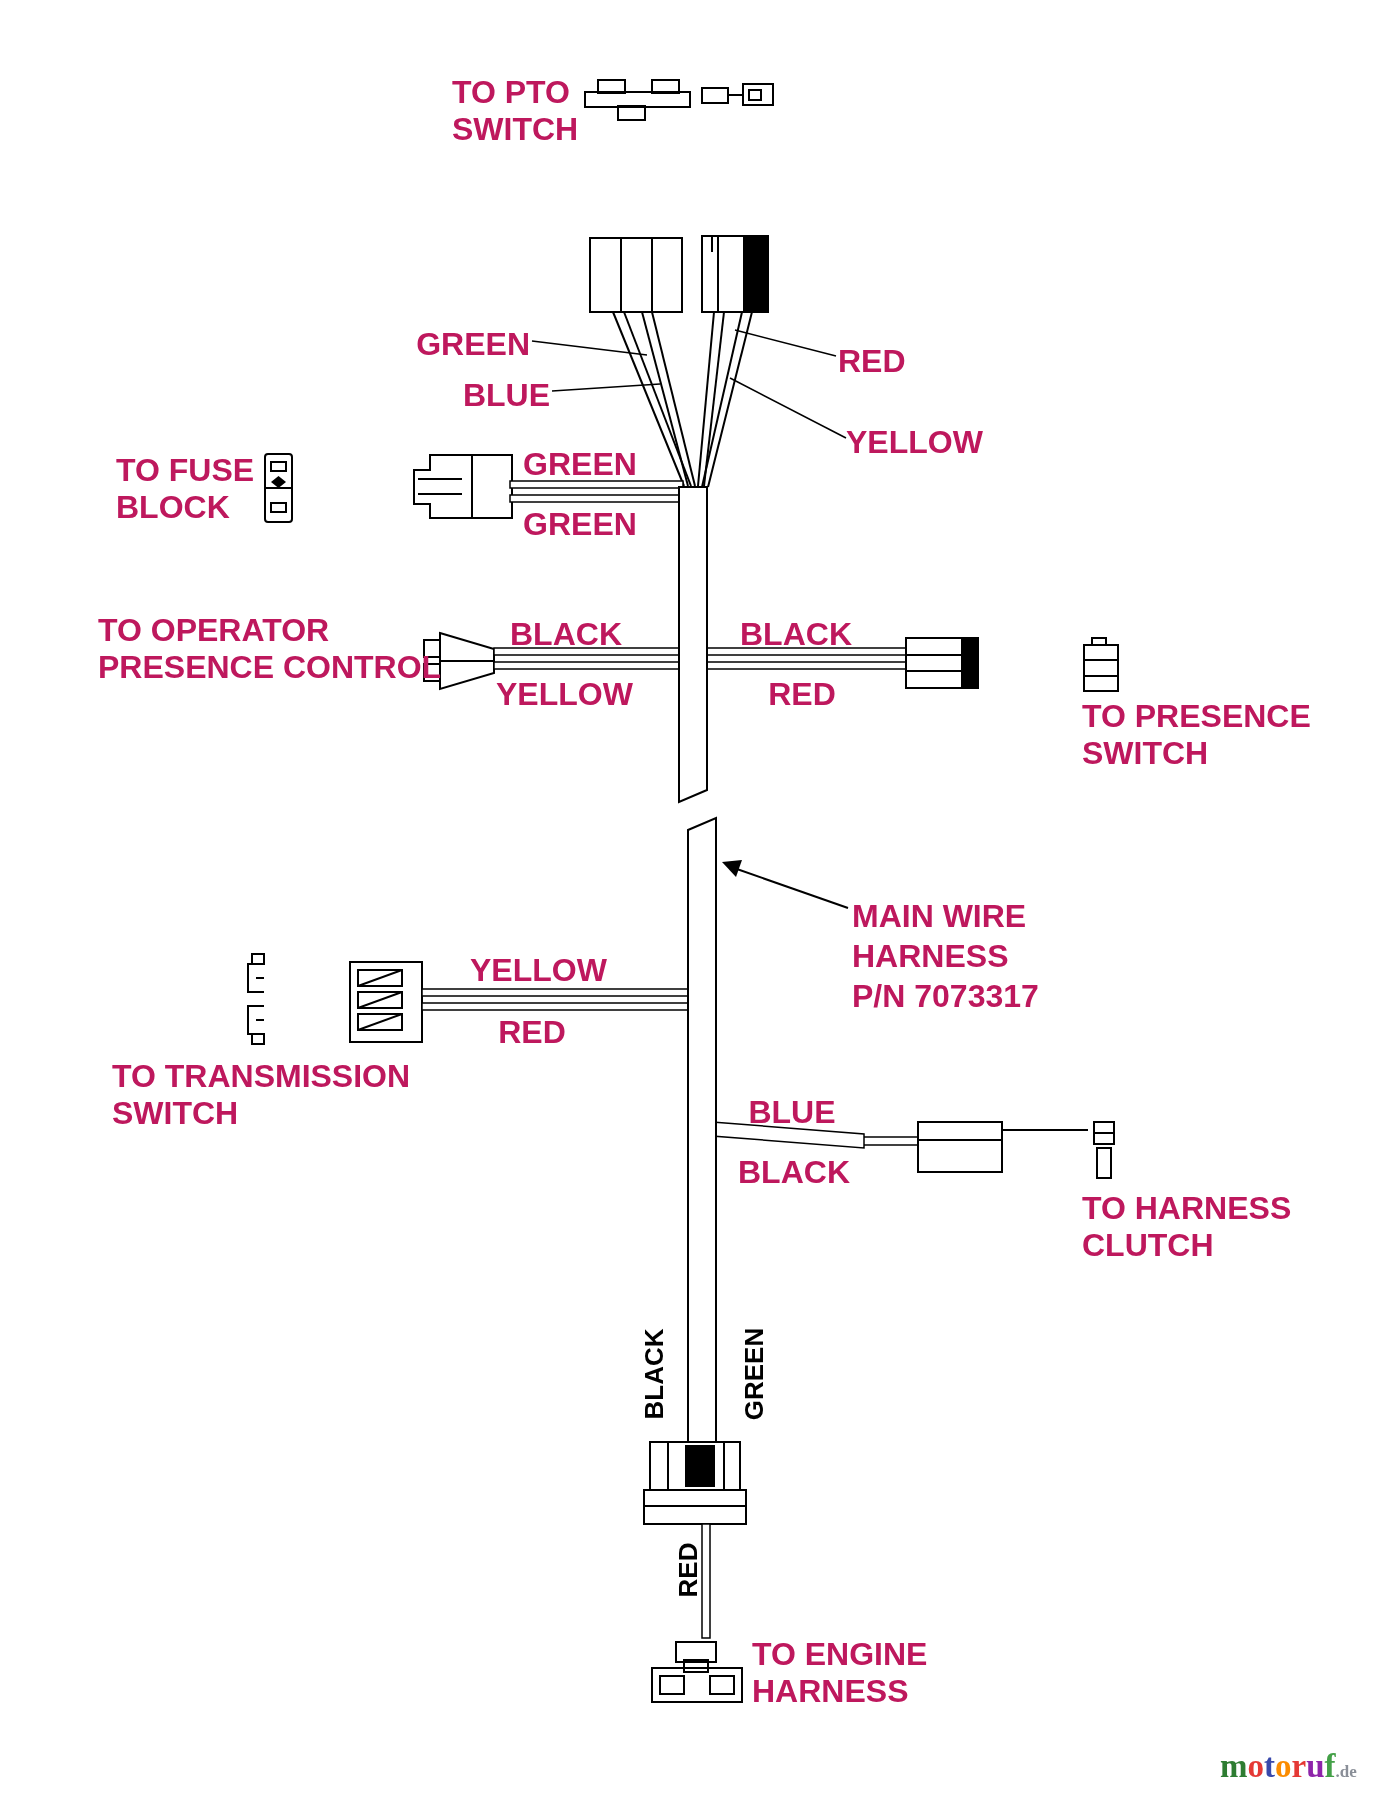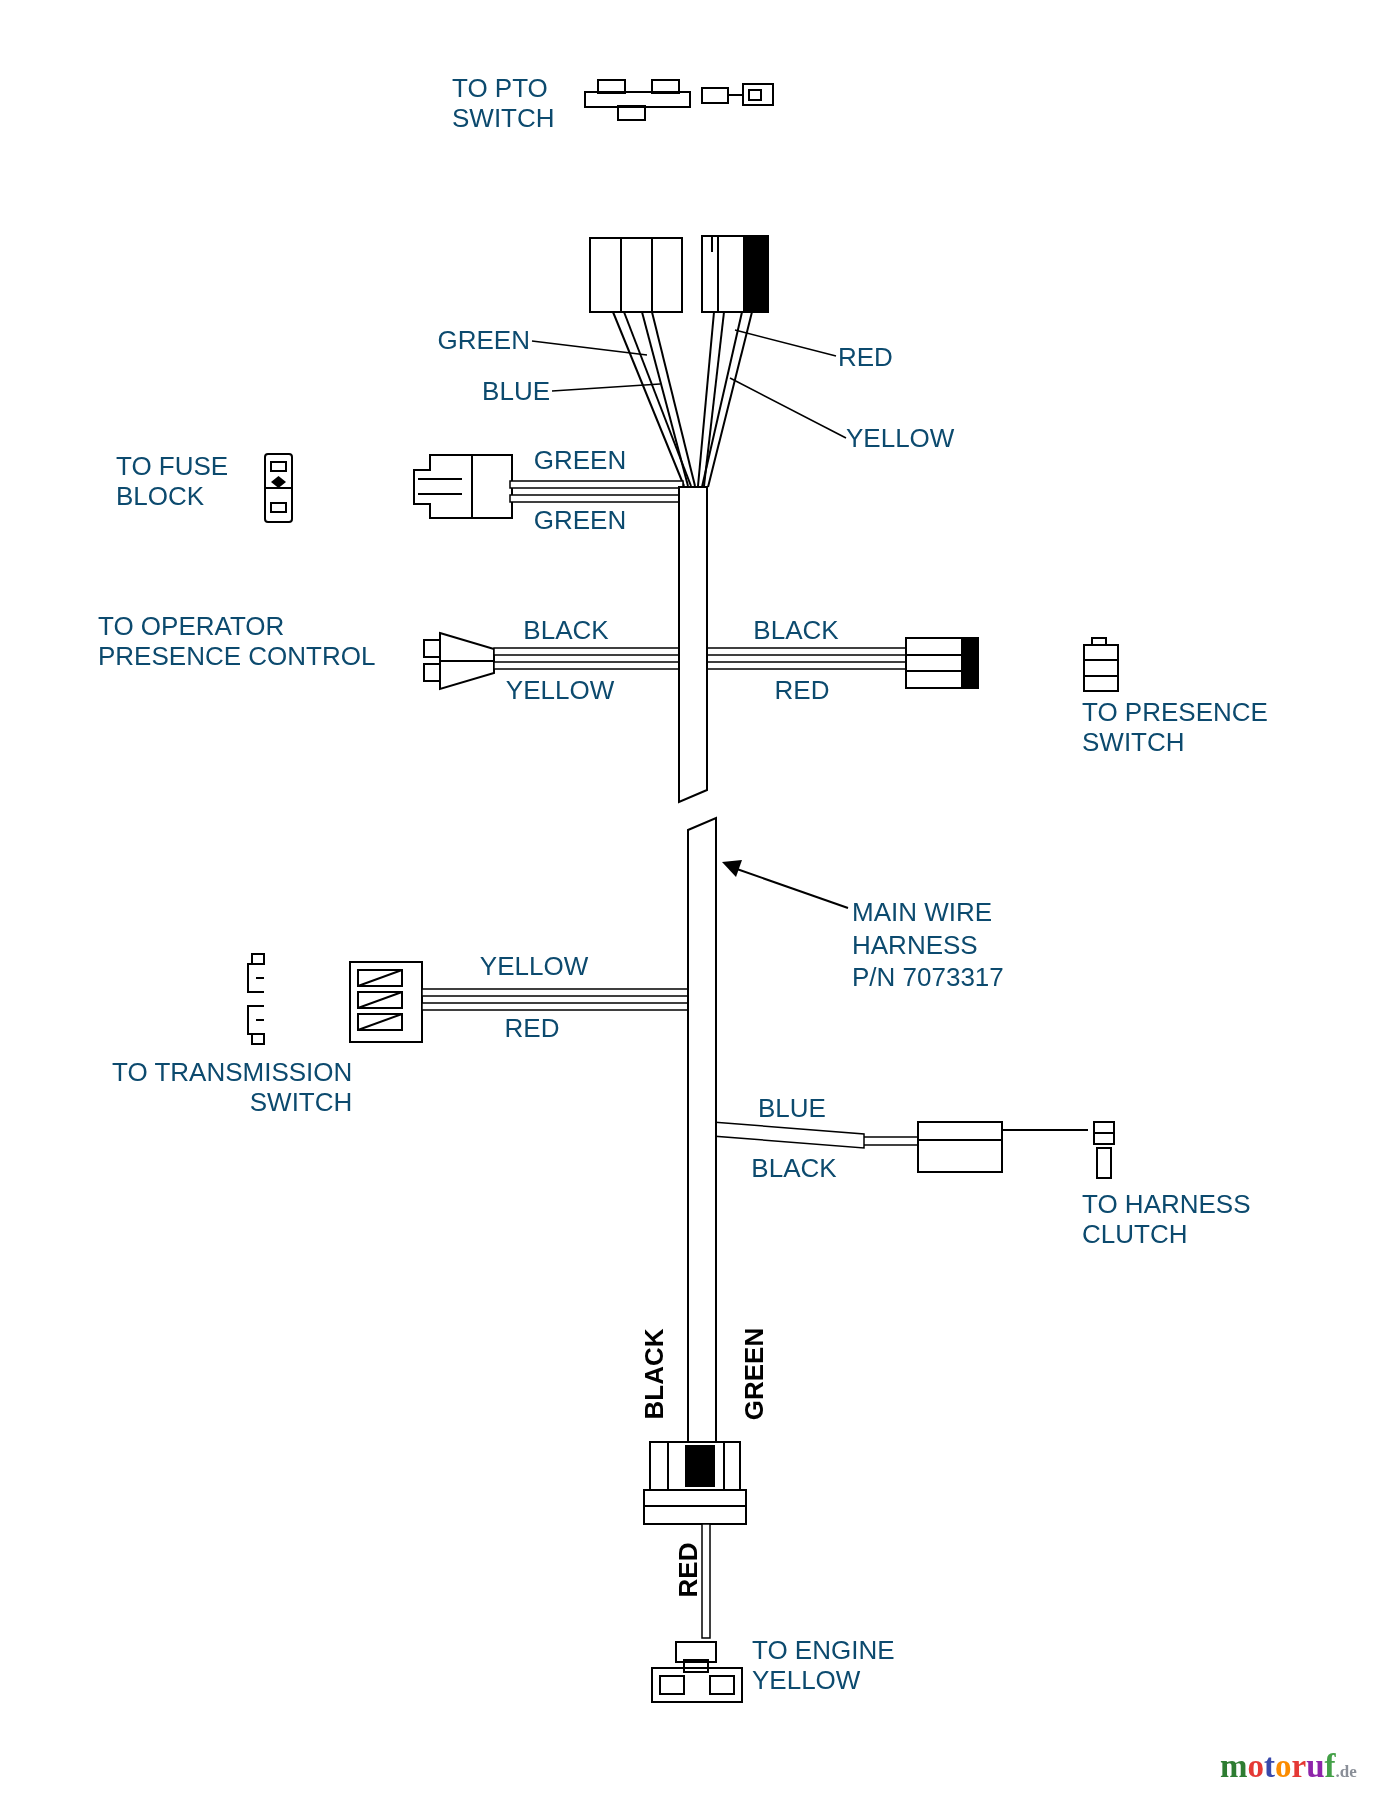--- a/index.html
+++ b/index.html
@@ -7,24 +7,24 @@
     position: relative;
     width: 1392px;
     height: 1800px;
     background: #ffffff;
     overflow: hidden;
     font-family: "Liberation Sans", sans-serif;
   }
   .stage svg { position: absolute; left: 0; top: 0; }
   .lbl {
     position: absolute;
-    font-weight: normal;
-    font-size: 26px;
+    font-weight: bold;
+    font-size: 32px;
     line-height: 1.15;
-    color: #0c4a6e;
+    color: #be185d;
     white-space: pre-line;
   }
   .ctr { text-align: center; }
   .rgt { text-align: right; }
   .vlbl {
     position: absolute;
     font-weight: bold;
     font-size: 26px;
     color: #000;
     white-space: nowrap;
@@ -209,26 +209,26 @@
 SWITCH</div>
   <div class="lbl" style="left:116px; top:452px;">TO FUSE
 BLOCK</div>
   <div class="lbl" style="left:98px; top:612px;">TO OPERATOR
 PRESENCE CONTROL</div>
   <div class="lbl" style="left:1082px; top:698px;">TO PRESENCE
 SWITCH</div>
   <div class="lbl" style="left:852px; top:896px; line-height:1.25;">MAIN WIRE
 HARNESS
 P/N 7073317</div>
-  <div class="lbl" style="left:112px; top:1058px;text-align:right;">TO TRANSMISSION
+  <div class="lbl" style="left:112px; top:1058px;">TO TRANSMISSION
 SWITCH</div>
   <div class="lbl" style="left:1082px; top:1190px;">TO HARNESS
 CLUTCH</div>
   <div class="lbl" style="left:752px; top:1636px;">TO ENGINE
-YELLOW</div>
+HARNESS</div>
 
   <div class="lbl rgt" style="left:408px; top:326px; width:122px;">GREEN</div>
   <div class="lbl rgt" style="left:428px; top:377px; width:122px;">BLUE</div>
   <div class="lbl" style="left:838px; top:343px;">RED</div>
   <div class="lbl" style="left:846px; top:424px;">YELLOW</div>
 
   <div class="lbl ctr" style="left:516px; top:446px; width:128px;">GREEN</div>
   <div class="lbl ctr" style="left:516px; top:506px; width:128px;">GREEN</div>
 
   <div class="lbl ctr" style="left:508px; top:616px; width:116px;">BLACK</div>

